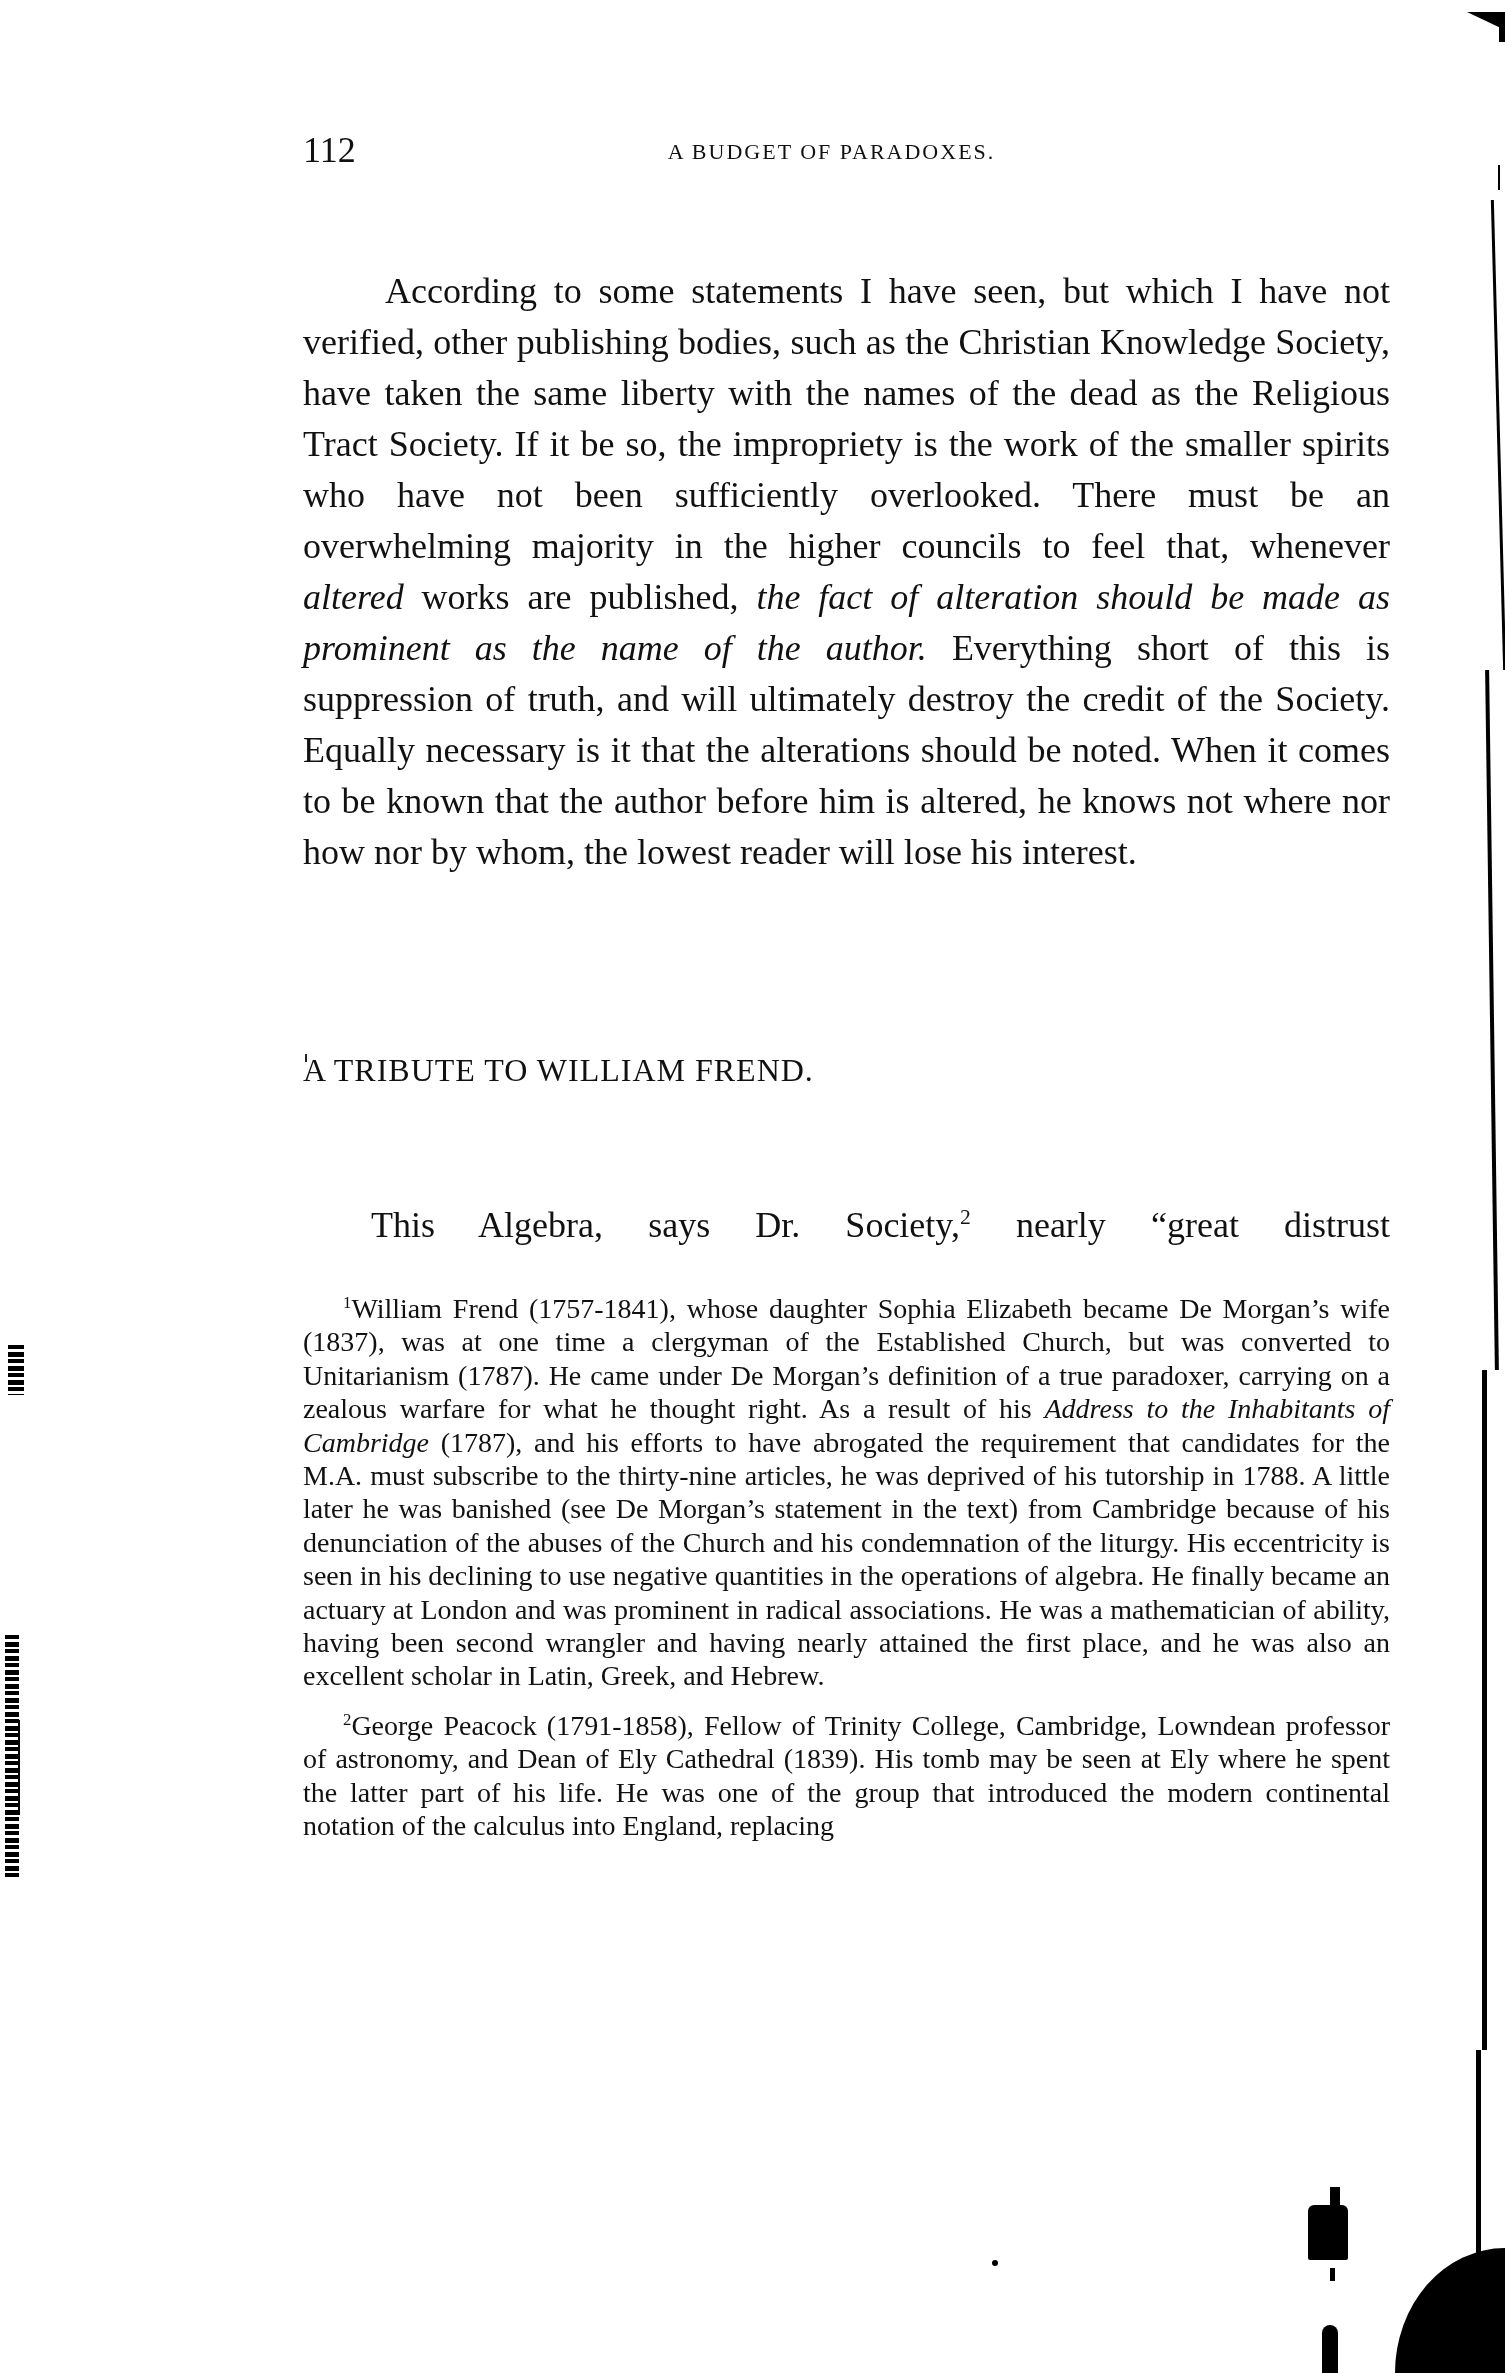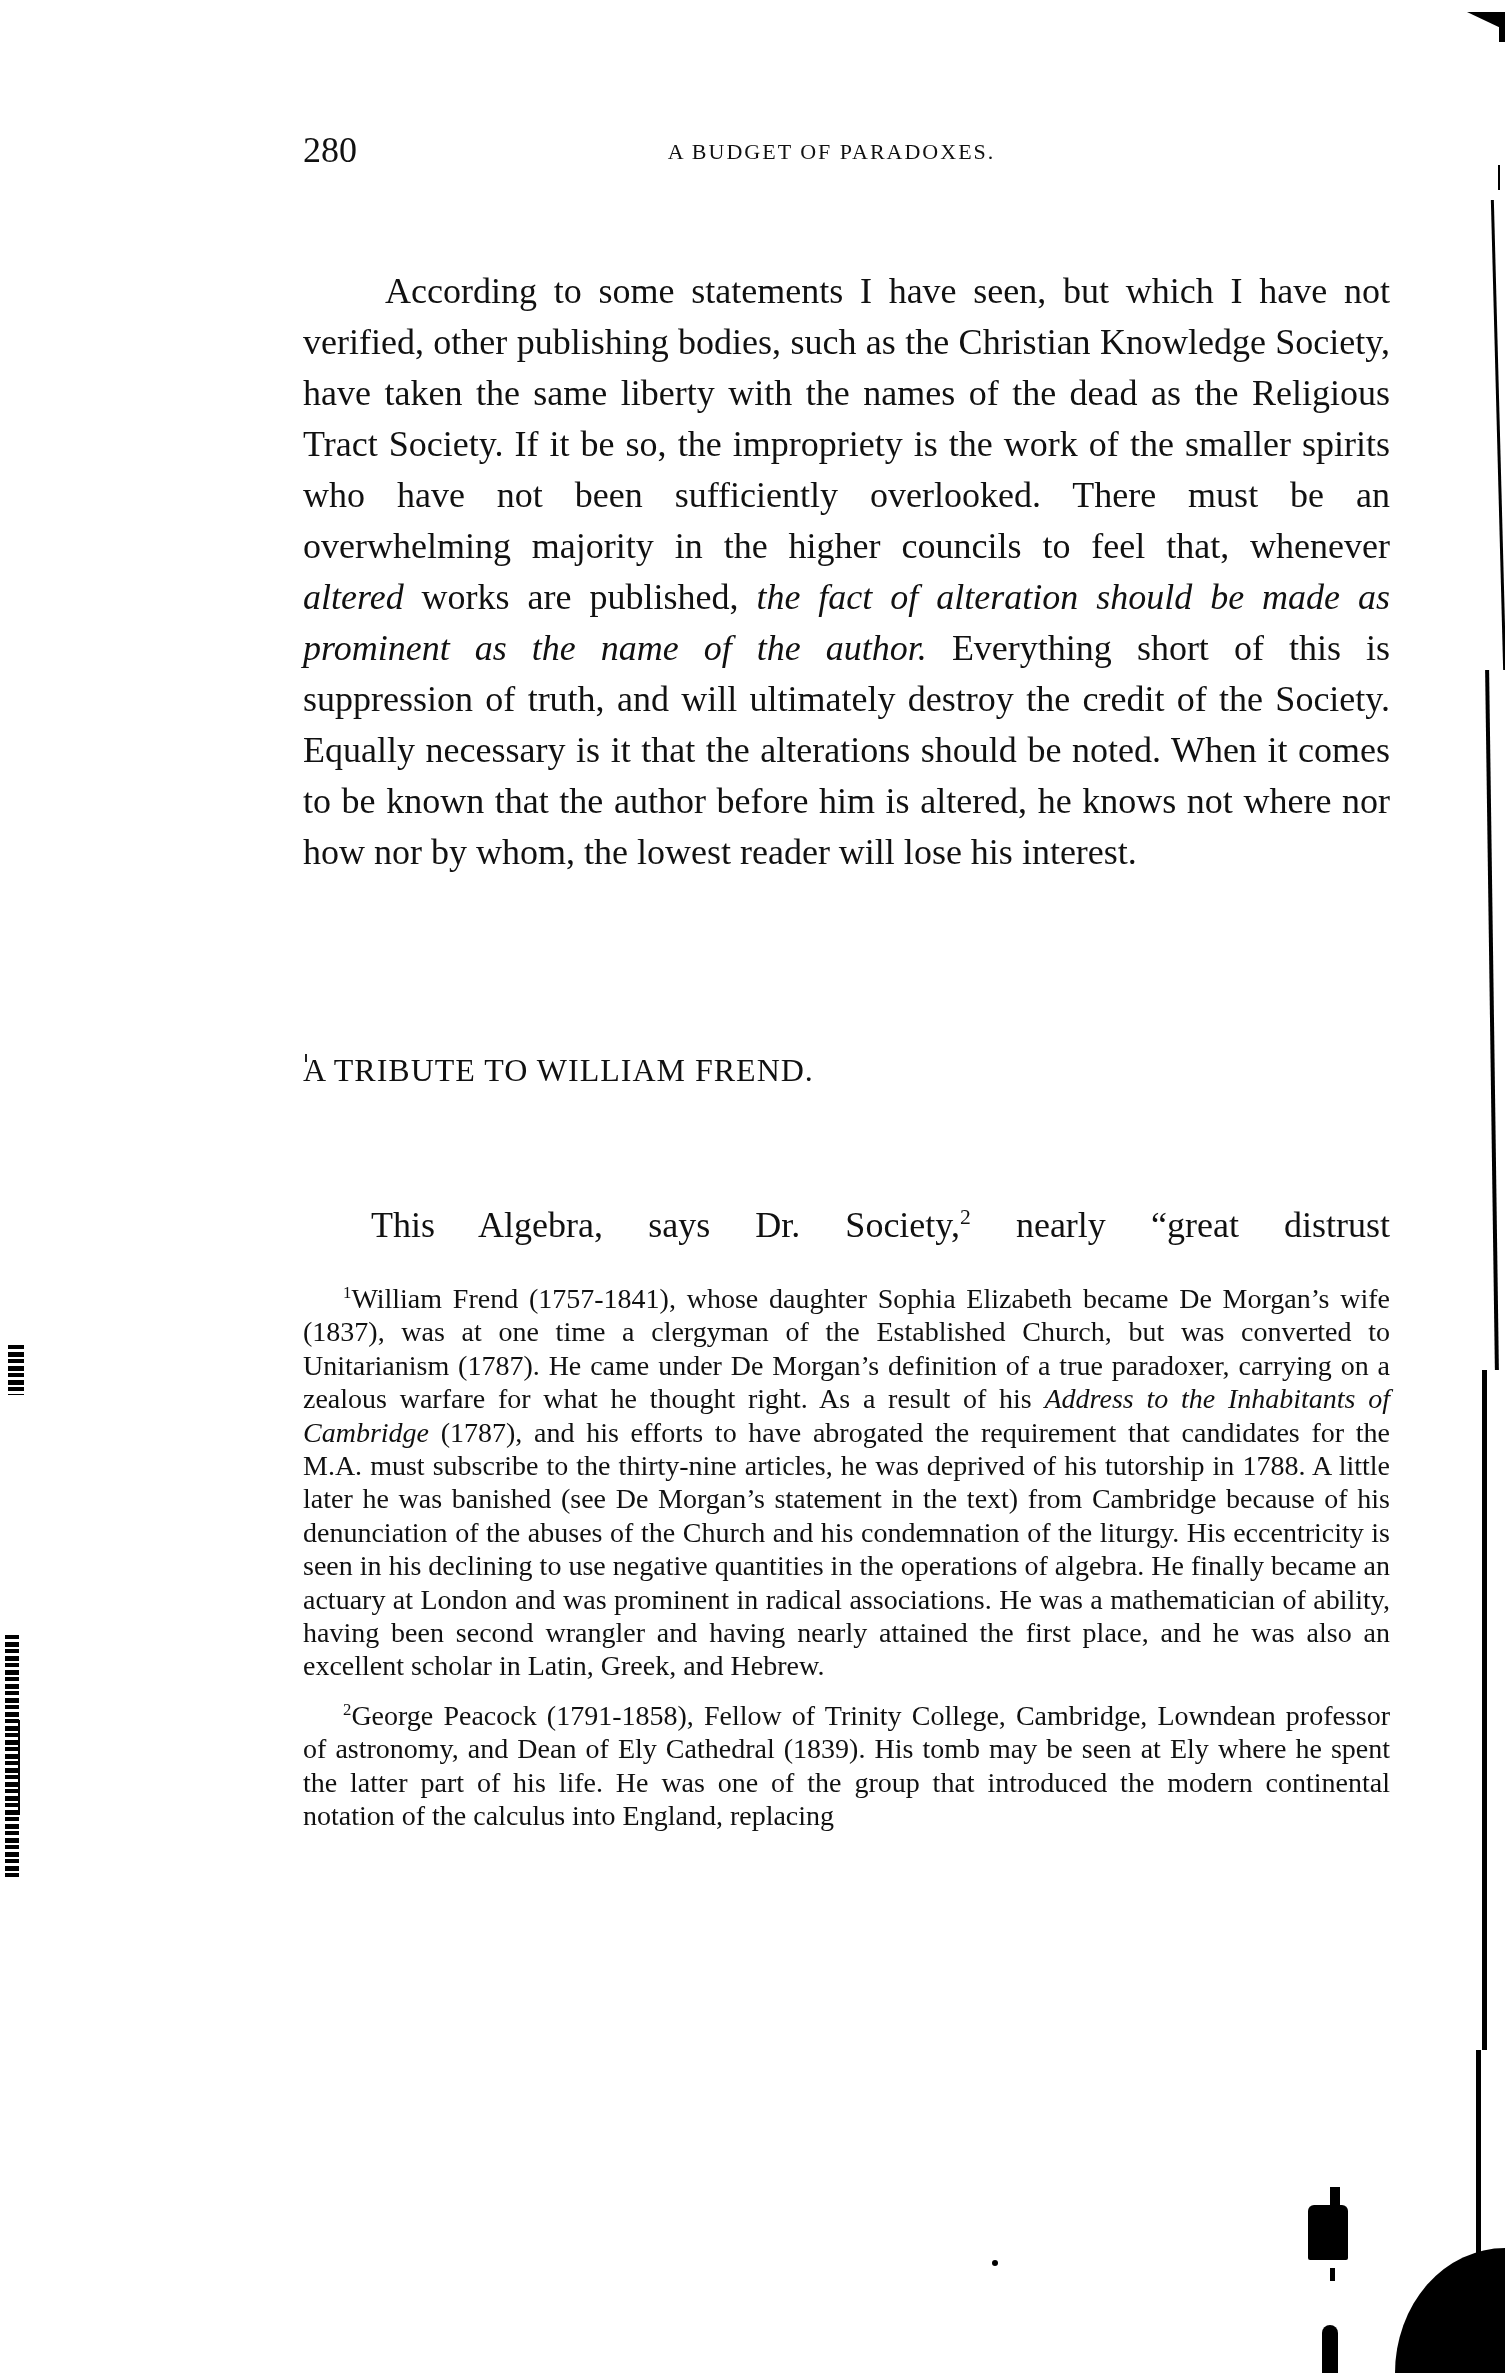--- a/index.html
+++ b/index.html
@@ -109,21 +109,21 @@
   .footnotes {
     position: absolute;
     left: 303px;
     top: 1282px;
     width: 1087px;
     font-size: 28px;
     line-height: 33.4px;
     text-align: justify;
   }
   .footnote {
-    margin: 0 0 16px 0;
+    margin: 10px 0 16px 0;
     text-indent: 40px;
   }
   sup {
     font-size: 0.6em;
     line-height: 0;
     vertical-align: super;
   }
   
   .corner-top-right {
     position: absolute;
@@ -166,21 +166,21 @@
     position: absolute;
     background: #000;
   }
 </style>
 </head>
 <body>
 
 <div class="page">
 
   <div class="running-head">
-    <span class="page-number">280</span>
+    <span class="page-number">112</span>
     <span class="running-title">A BUDGET OF PARADOXES.</span>
   </div>
 
   <div class="body-text">
     <p>
       <span>According to some statements I have seen, but which I have not verified, other publishing bodies, such as the Christian Knowledge Society, have taken the same liberty with the names of the dead as the Religious Tract Society. If it be so, the impropriety is the work of the smaller spirits who have not been sufficiently overlooked. There must be an overwhelming majority in the higher councils to feel that, whenever </span><em>altered</em><span> works are published, </span><em>the fact of alteration should be made as prominent as the name of the author.</em><span> Everything short of this is suppression of truth, and will ultimately destroy the credit of the Society. Equally necessary is it that the alterations should be noted. When it comes to be known that the author before him is altered, he knows not where nor how nor by whom, the lowest reader will lose his interest.</span>
     </p>
   </div>
 
   <span class="stray-mark"></span>

